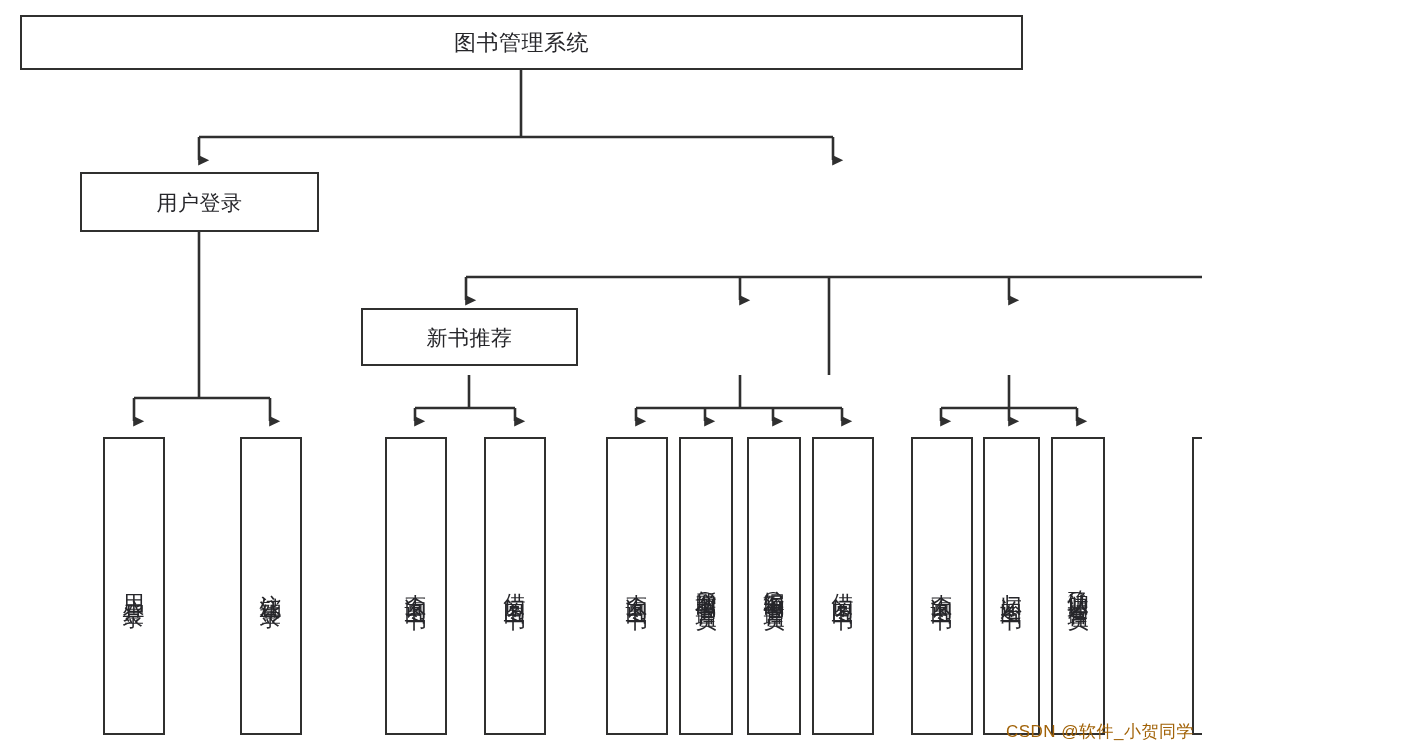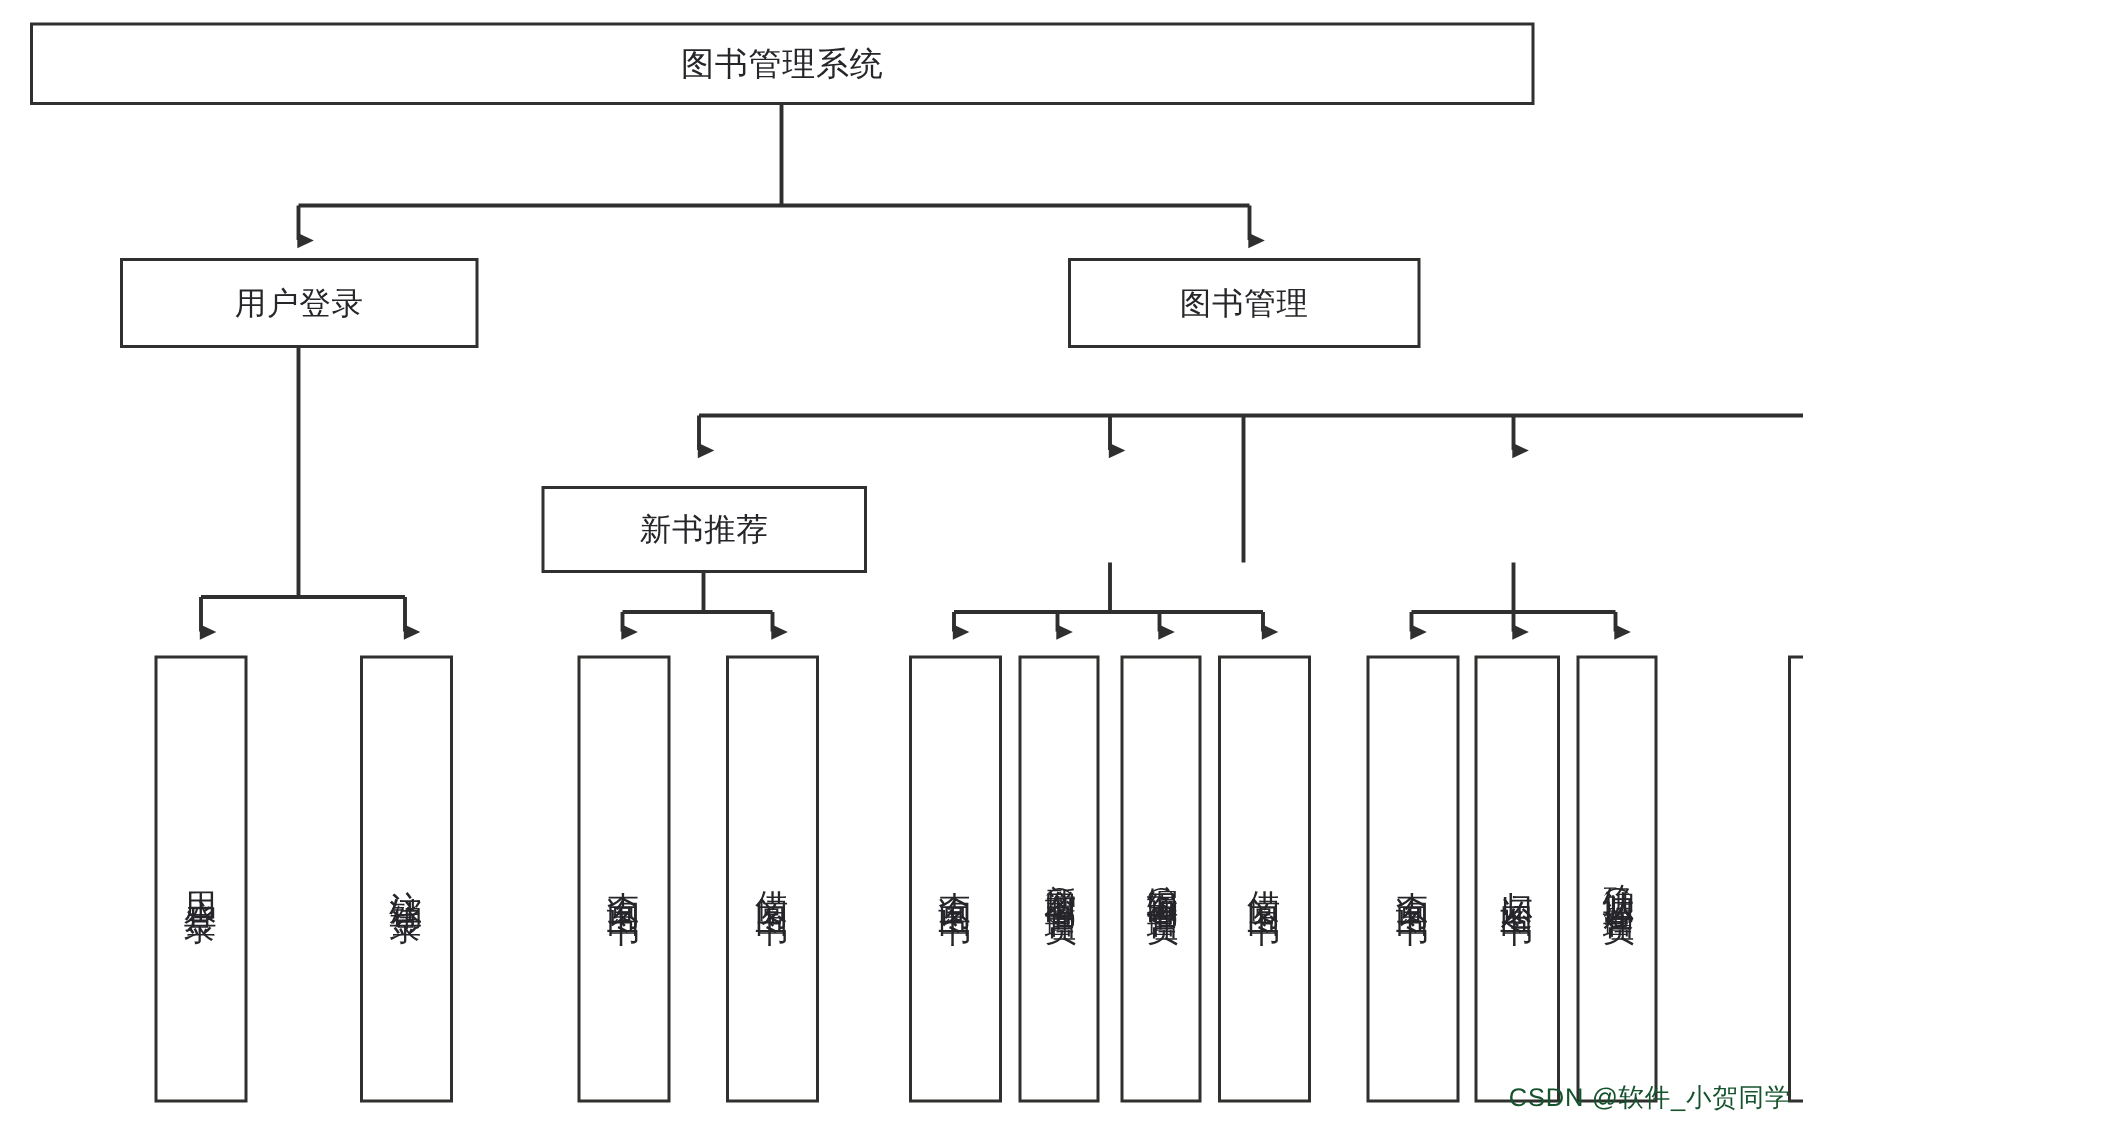--- a/index.html
+++ b/index.html
@@ -67,21 +67,21 @@
   }
   .node.v.tall .node-label {
     font-size: 21px;
     letter-spacing: 3px;
   }
   .watermark {
     position: absolute;
     right: 8px;
     bottom: 4px;
     font-size: 17px;
-    color: #14532d;
+    color: #a16207;
     white-space: nowrap;
     z-index: 5;
     letter-spacing: 0.5px;
   }
 </style>
 </head>
 <body>
 
 <div id="canvas">
 
@@ -135,25 +135,22 @@
     </g>
   </svg>
 
   <div class="node h root" style="left:20px; top:15px; width:1003px; height:55px;">
     <span class="node-label">图书管理系统</span>
   </div>
 
   <div class="node h" style="left:80px; top:172px; width:239px; height:60px;">
     <span class="node-label">用户登录</span>
   </div>
-  <div class="node h" style="left:712px; top:172px; width:235px; height:60px;">
-    <span class="node-label">图书管理</span>
-  </div>
 
-  <div class="node h" style="left:361px; top:324px; width:217px; height:58px;">
+  <div class="node h" style="left:361px; top:308px; width:217px; height:58px;">
     <span class="node-label">新书推荐</span>
   </div>
 
   <div class="node v" style="left:103px; top:437px; width:62px; height:298px;">
     <span class="node-label">用户登录</span>
   </div>
   <div class="node v" style="left:240px; top:437px; width:62px; height:298px;">
     <span class="node-label">注销登录</span>
   </div>
 

